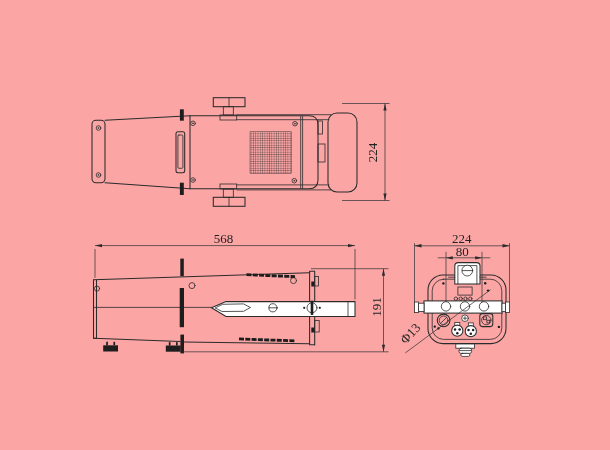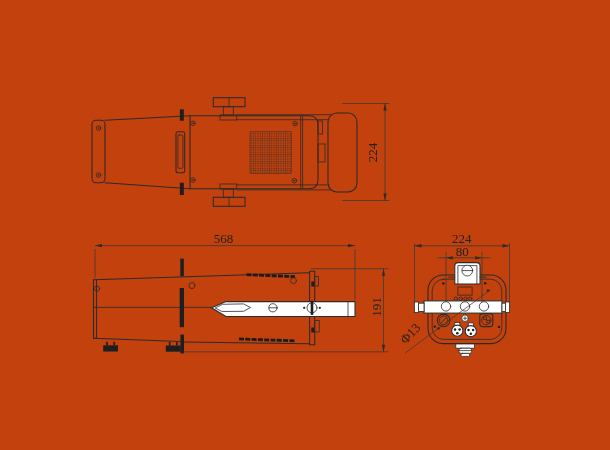--- a/index.html
+++ b/index.html
@@ -1,17 +1,17 @@
 <!DOCTYPE html>
 <html><head>
 <meta charset="utf-8">
 <style>
   html,body{margin:0;padding:0;background:#ffffff;}
   .canvas{
-    position:relative;width:610px;height:450px;background:#c2410c;overflow:hidden;
+    position:relative;width:610px;height:450px;background:#fca5a5;overflow:hidden;
     font-family:"Liberation Serif","DejaVu Serif",serif;
   }
   svg{position:absolute;left:0;top:0;}
   .ln{stroke:#2b2b2b;stroke-width:1.05;fill:none;stroke-linecap:round;}
   .ln-thin{stroke:#2b2b2b;stroke-width:0.8;fill:none;stroke-linecap:round;}
   .ln-dim{stroke:#3a3a3a;stroke-width:0.75;fill:none;stroke-linecap:butt;}
   .fill-dark{fill:#1e1e1e;stroke:none;}
   .fill-white{fill:#ffffff;}
   .arrow{fill:#2b2b2b;stroke:none;}
   .dot{fill:#1e1e1e;stroke:none;}

